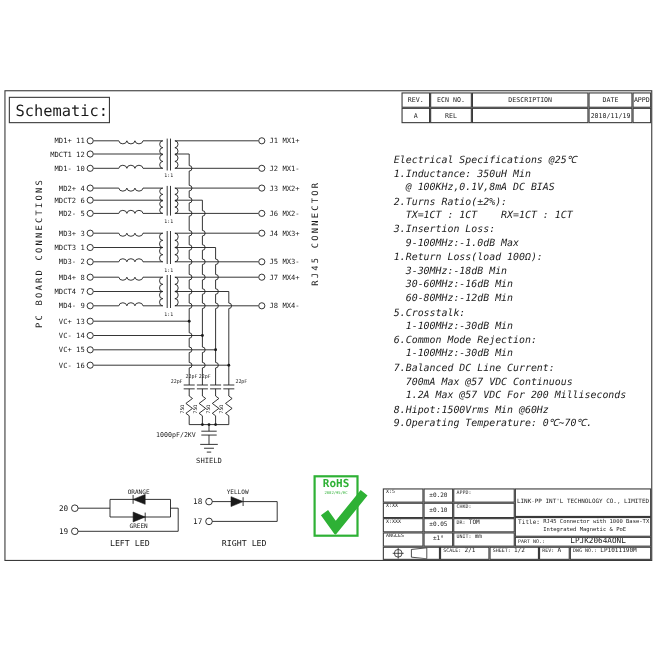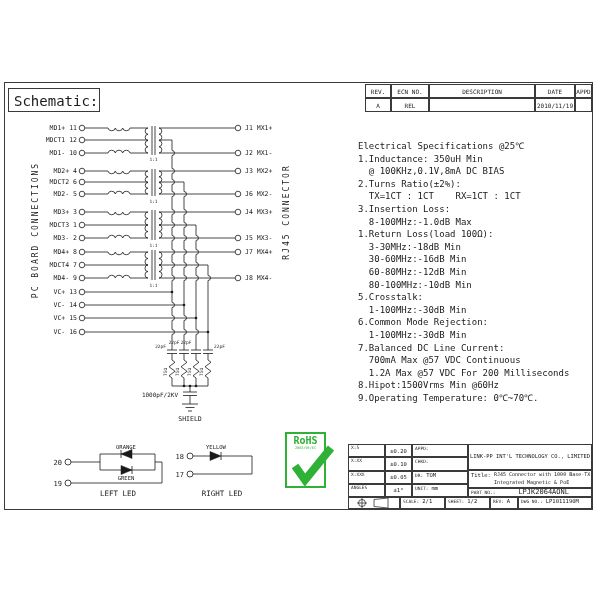--- a/index.html
+++ b/index.html
@@ -17,21 +17,21 @@
   .art{position:absolute;left:0;top:0;width:600px;height:600px;}
   .art path,.art line,.art polyline{fill:none;stroke:#1a1a1a;stroke-width:0.8;}
   .art polygon{fill:#1a1a1a;stroke:#1a1a1a;stroke-width:0.5;}
   .art circle.pin{fill:#fff;stroke:#1a1a1a;stroke-width:0.8;}
   .art circle.dot{fill:#1a1a1a;stroke:none;}
   .art text{font-family:"DejaVu Sans Mono",monospace;fill:#1a1a1a;}
   .t65{font-size:6.5px;} .t45{font-size:4.5px;} .t55{font-size:5.5px;} .t6{font-size:6px;}
   .t7{font-size:7px;} .t75{font-size:7.5px;} .rail{font-size:8px;letter-spacing:2px;}
   .ratio{font-size:4.5px;fill:#555;}
   
-  .specs{position:absolute;left:358px;top:140px;width:236px;font-size:9px;line-height:12.6px;}
+  .specs{position:absolute;left:358px;top:140px;width:236px;font-size:9px;line-height:12.6px;font-style:italic;}
   .specs div{white-space:pre;}
   
   .rohs{position:absolute;left:285px;top:432px;width:41px;height:56px;border:2px solid #2eb135;
         box-sizing:border-box;text-align:center;}
   .rohs .r-word{color:#2eb135;font-weight:bold;font-size:10px;line-height:10px;margin-top:2px;}
   .rohs .r-sub{color:#2eb135;font-size:3.5px;line-height:4px;}
   .rohs svg{position:absolute;left:2px;top:8px;}
   
   .tb{position:absolute;left:348px;top:444px;width:244px;height:65px;}
   .tb .cell{position:absolute;border:0.6px solid #3a3a3a;box-sizing:border-box;overflow:hidden;
@@ -294,26 +294,25 @@
     </g>
   </svg>
 
   <div class="specs">
     <div>Electrical Specifications @25℃</div>
     <div>1.Inductance: 350uH Min</div>
     <div>  @ 100KHz,0.1V,8mA DC BIAS</div>
     <div>2.Turns Ratio(±2%):</div>
     <div>  TX=1CT : 1CT    RX=1CT : 1CT</div>
     <div>3.Insertion Loss:</div>
-    <div>  8-100MHz:-1.0dB Max</div>
+    <div>  9-100MHz:-1.0dB Max</div>
     <div>1.Return Loss(load 100Ω):</div>
     <div>  3-30MHz:-18dB Min</div>
     <div>  30-60MHz:-16dB Min</div>
     <div>  60-80MHz:-12dB Min</div>
-    <div>  80-100MHz:-10dB Min</div>
     <div>5.Crosstalk:</div>
     <div>  1-100MHz:-30dB Min</div>
     <div>6.Common Mode Rejection:</div>
     <div>  1-100MHz:-30dB Min</div>
     <div>7.Balanced DC Line Current:</div>
     <div>  700mA Max @57 VDC Continuous</div>
     <div>  1.2A Max @57 VDC For 200 Milliseconds</div>
     <div>8.Hipot:1500Vrms Min @60Hz</div>
     <div>9.Operating Temperature: 0℃~70℃.</div>
   </div>

